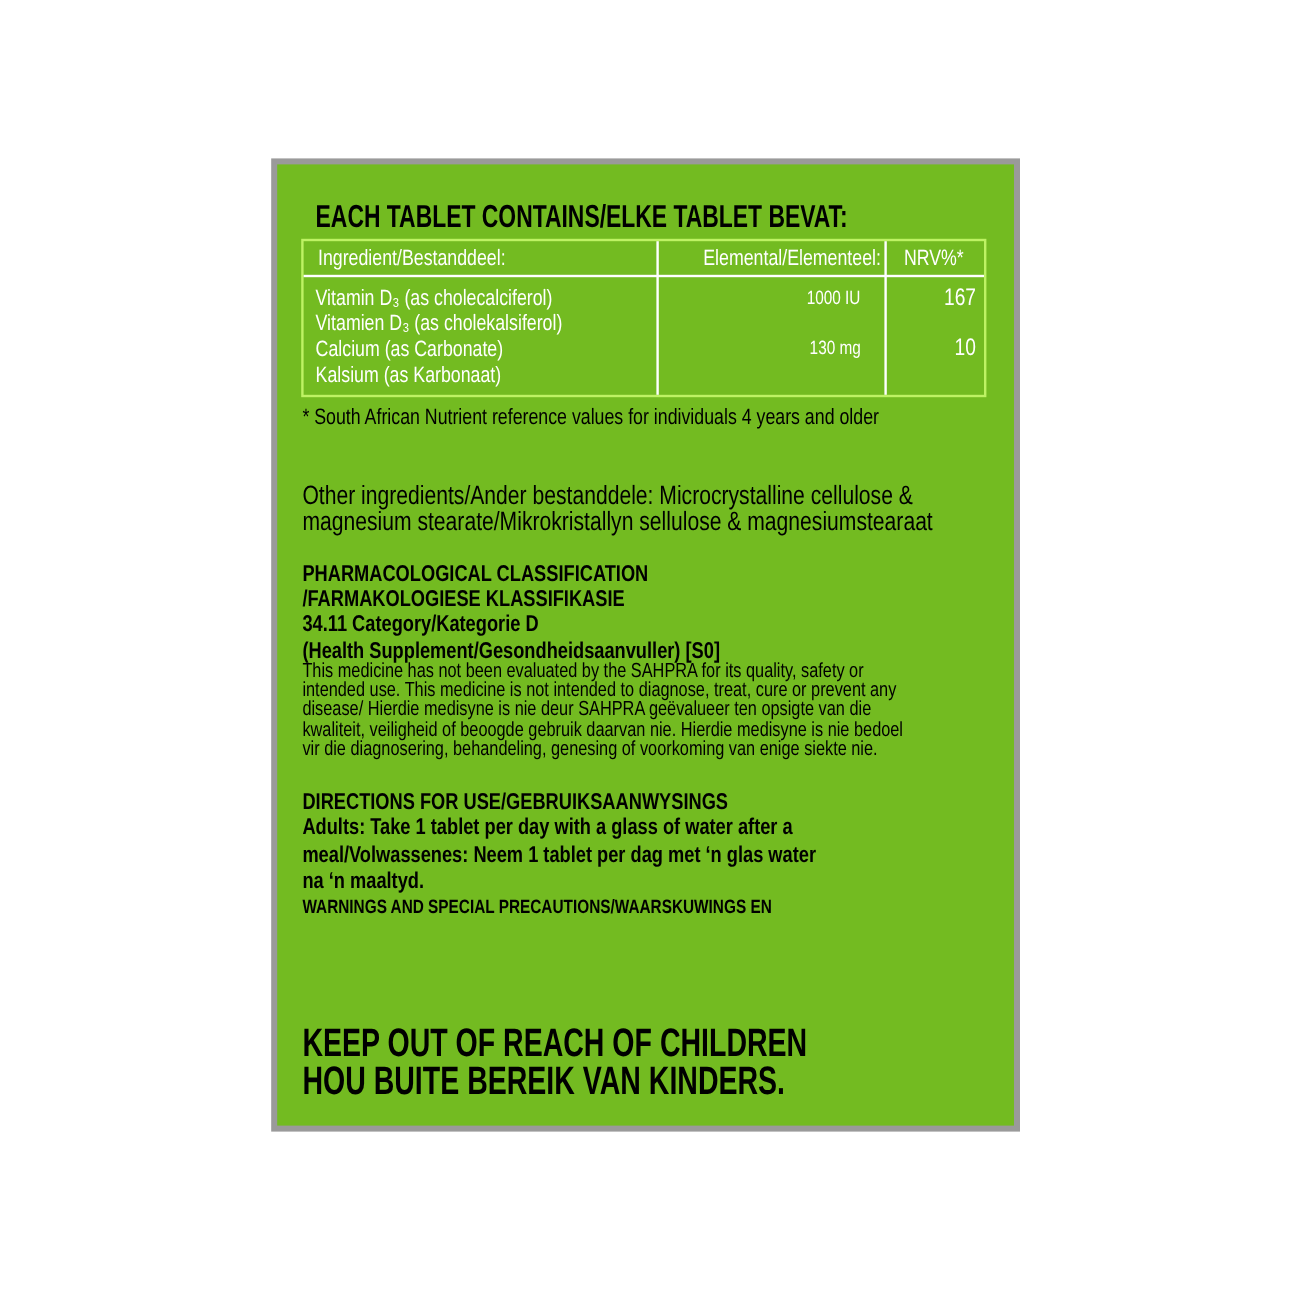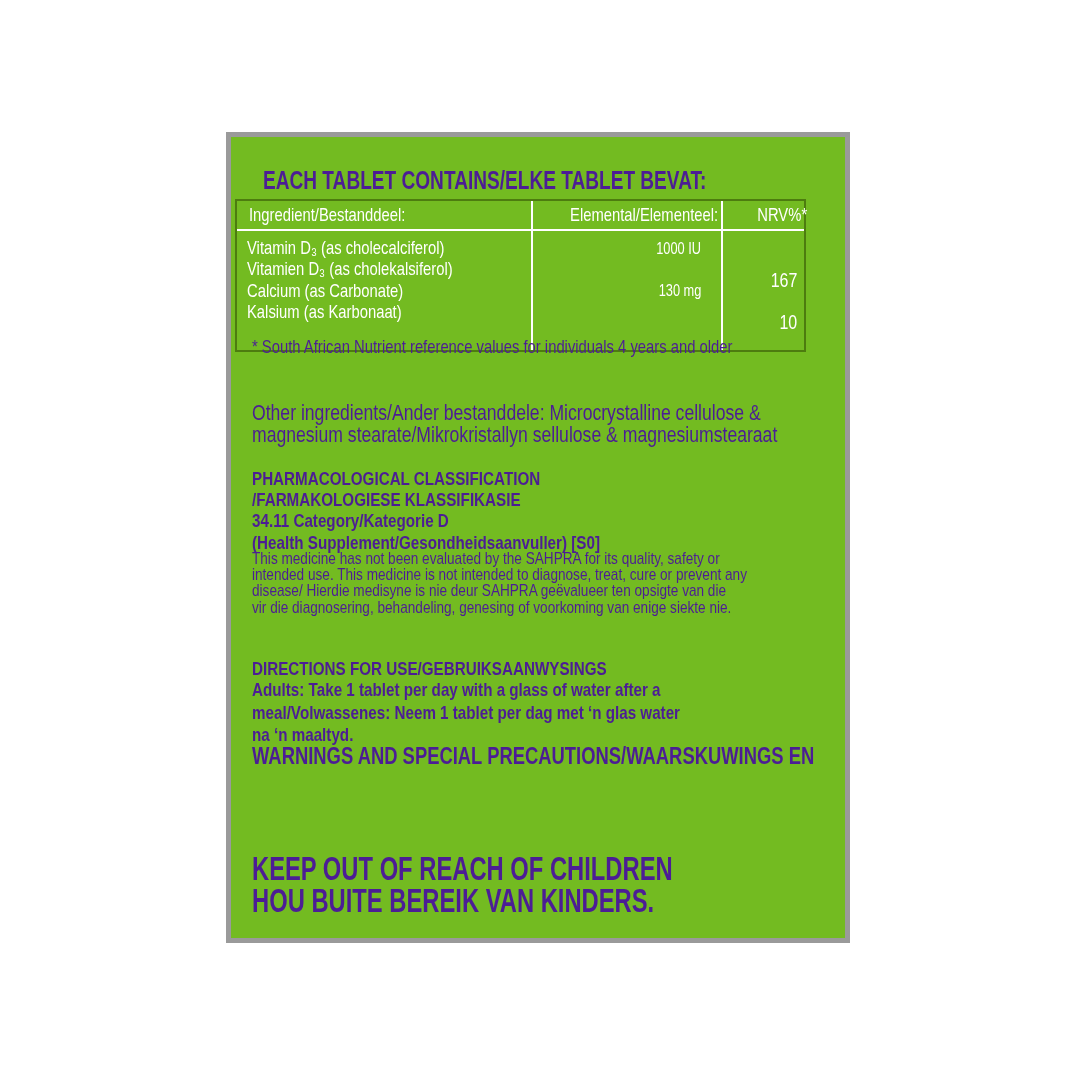--- a/index.html
+++ b/index.html
@@ -3,56 +3,56 @@
 <meta charset="utf-8">
 <style>
   html,body{margin:0;padding:0;}
   body{
     width:1080px;height:1080px;background:#ffffff;position:relative;
     font-family:"Liberation Sans","DejaVu Sans",sans-serif;
     -webkit-font-smoothing:antialiased;
   }
   .frame{position:absolute;left:226px;top:132px;width:624px;height:811px;background:#9a9a9a;}
   .panel{position:absolute;left:5px;top:5px;width:614px;height:801px;background:#73bb21;color:#ffffff;overflow:hidden;}
-  .blk{position:absolute;left:21px;color:#4c1d95;}
+  .blk{position:absolute;left:21px;color:#000000;}
   .ln{display:block;white-space:nowrap;}
   .cx{display:inline-block;transform:scaleX(0.8);transform-origin:0 0;white-space:nowrap;}
   .cx-r{display:inline-block;transform:scaleX(0.8);transform-origin:100% 0;white-space:nowrap;}
   .cx-c{display:inline-block;transform:scaleX(0.8);transform-origin:50% 0;white-space:nowrap;}
   .cxt{display:inline-block;transform:scaleX(0.72);transform-origin:0 0;white-space:nowrap;}
   
-  .ntable{position:absolute;left:4px;top:62px;width:571px;height:153px;border:2px solid #4d7c0f;box-sizing:border-box;}
+  .ntable{position:absolute;left:20px;top:62px;width:571px;height:132px;border:2px solid #bef264;box-sizing:border-box;}
   .thead-line{position:absolute;left:0;top:28px;width:100%;height:2px;background:#ffffff;}
   .vsep{position:absolute;top:0;bottom:0;width:2px;background:#ffffff;}
   .vsep1{left:294px;}
   .vsep2{left:484px;}
   .hcell{position:absolute;top:3px;font-size:18.5px;line-height:22px;}
   .hc1{left:12px;}
   .hc2{left:296px;width:168px;text-align:left;}
-  .hc3{left:486px;width:79px;text-align:left;padding-left:28px;}
+  .hc3{left:486px;width:79px;text-align:center;}
   .ingblk{position:absolute;left:10px;top:36px;font-size:18.5px;}
   .ingblk .ln{height:21.3px;line-height:21.3px;}
   .vcell{position:absolute;left:296px;width:168px;text-align:right;font-size:16px;line-height:21px;}
-  .ncell{position:absolute;left:486px;width:74px;text-align:right;font-size:20px;line-height:21px;margin-top:32px;}
+  .ncell{position:absolute;left:486px;width:74px;text-align:right;font-size:20px;line-height:21px;}
   .rowy1{top:37px;}
   .rowy2{top:79px;}
   
   .title{top:30px;left:32px;font-size:26.5px;line-height:27px;font-weight:700;}
   .footnotes{top:199px;font-size:18.5px;}
   .footnotes .ln{height:21.5px;line-height:21.5px;}
   .otheri{top:265px;font-size:22px;}
   .otheri .ln{height:22px;line-height:22px;}
   .phhead{top:331px;font-size:19px;font-weight:700;}
   .phhead .ln{height:21.2px;line-height:21.2px;}
   .phbody{top:414px;font-size:17px;}
   .phbody .ln{height:16.2px;line-height:16.2px;}
   .dirhead{top:521px;font-size:19px;line-height:21px;font-weight:700;}
   .dirbody{top:542px;font-size:19px;font-weight:bold;}
   .dirbody .ln{height:22.7px;line-height:22.7px;}
-  .warnhead{top:609px;font-size:23px;font-weight:700;text-align:right;}
+  .warnhead{top:609px;font-size:16px;font-weight:700;text-align:right;}
   .warnhead .ln{height:21px;line-height:21px;}
   .warnbody{top:649px;font-size:19px;}
   .warnbody .ln{height:17.6px;line-height:17.6px;}
   .keepout{top:716px;font-size:33px;font-weight:700;}
   .keepout .ln{height:32px;line-height:32px;}
 </style>
 </head>
 <body>
 
 <div class="frame">
@@ -111,20 +111,21 @@
       <span class="ln"><span class="cx">PHARMACOLOGICAL CLASSIFICATION</span></span>
       <span class="ln"><span class="cx">/FARMAKOLOGIESE KLASSIFIKASIE</span></span>
       <span class="ln"><span class="cx">34.11 Category/Kategorie D</span></span>
       <span class="ln"><span class="cx">(Health Supplement/Gesondheidsaanvuller) [S0]</span></span>
     </div>
 
     <div class="blk phbody">
       <span class="ln"><span class="cx">This medicine has not been evaluated by the SAHPRA for its quality, safety or</span></span>
       <span class="ln"><span class="cx">intended use. This medicine is not intended to diagnose, treat, cure or prevent any</span></span>
       <span class="ln"><span class="cx">disease/ Hierdie medisyne is nie deur SAHPRA geëvalueer ten opsigte van die</span></span>
+      <span class="ln"><span class="cx">kwaliteit, veiligheid of beoogde gebruik daarvan nie. Hierdie medisyne is nie bedoel</span></span>
       <span class="ln"><span class="cx">vir die diagnosering, behandeling, genesing of voorkoming van enige siekte nie.</span></span>
     </div>
 
     <div class="blk dirhead">
       <span class="cx">DIRECTIONS FOR USE/GEBRUIKSAANWYSINGS</span>
     </div>
     <div class="blk dirbody">
       <span class="ln"><span class="cx">Adults: Take 1 tablet per day with a glass of water after a</span></span>
       <span class="ln"><span class="cx">meal/Volwassenes: Neem 1 tablet per dag met ‘n glas water</span></span>
       <span class="ln"><span class="cx">na ‘n maaltyd.</span></span>

